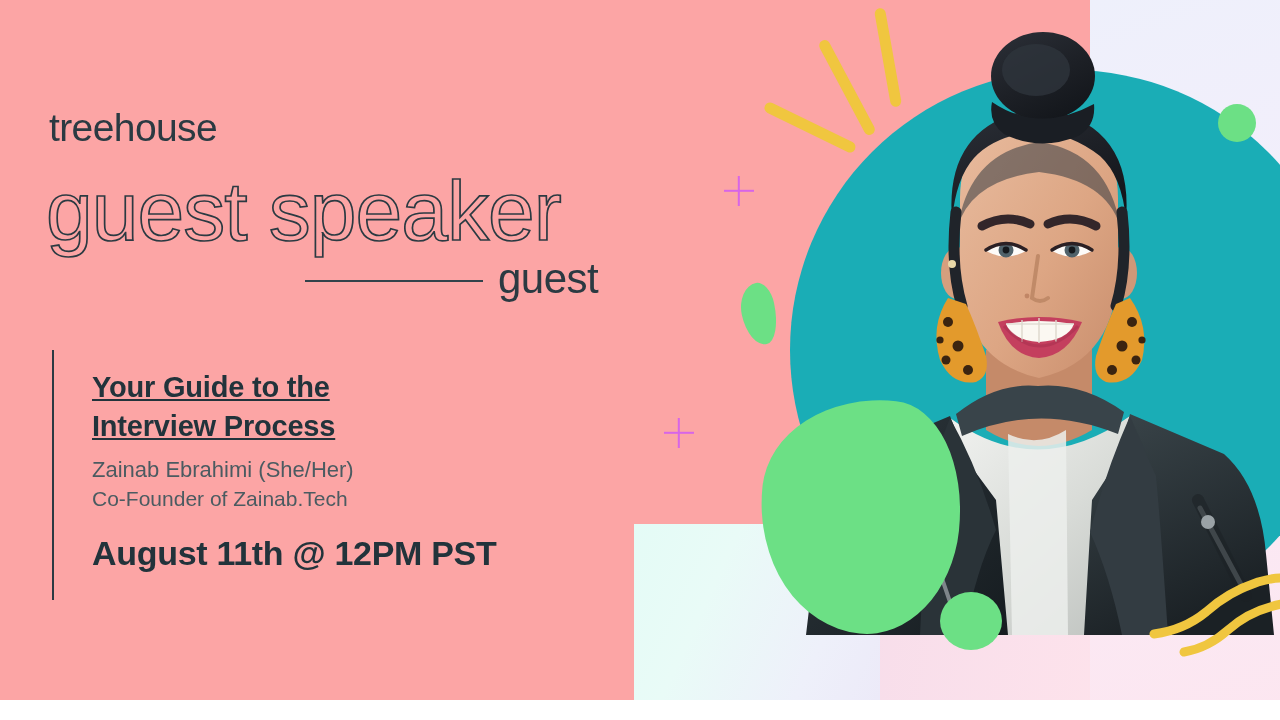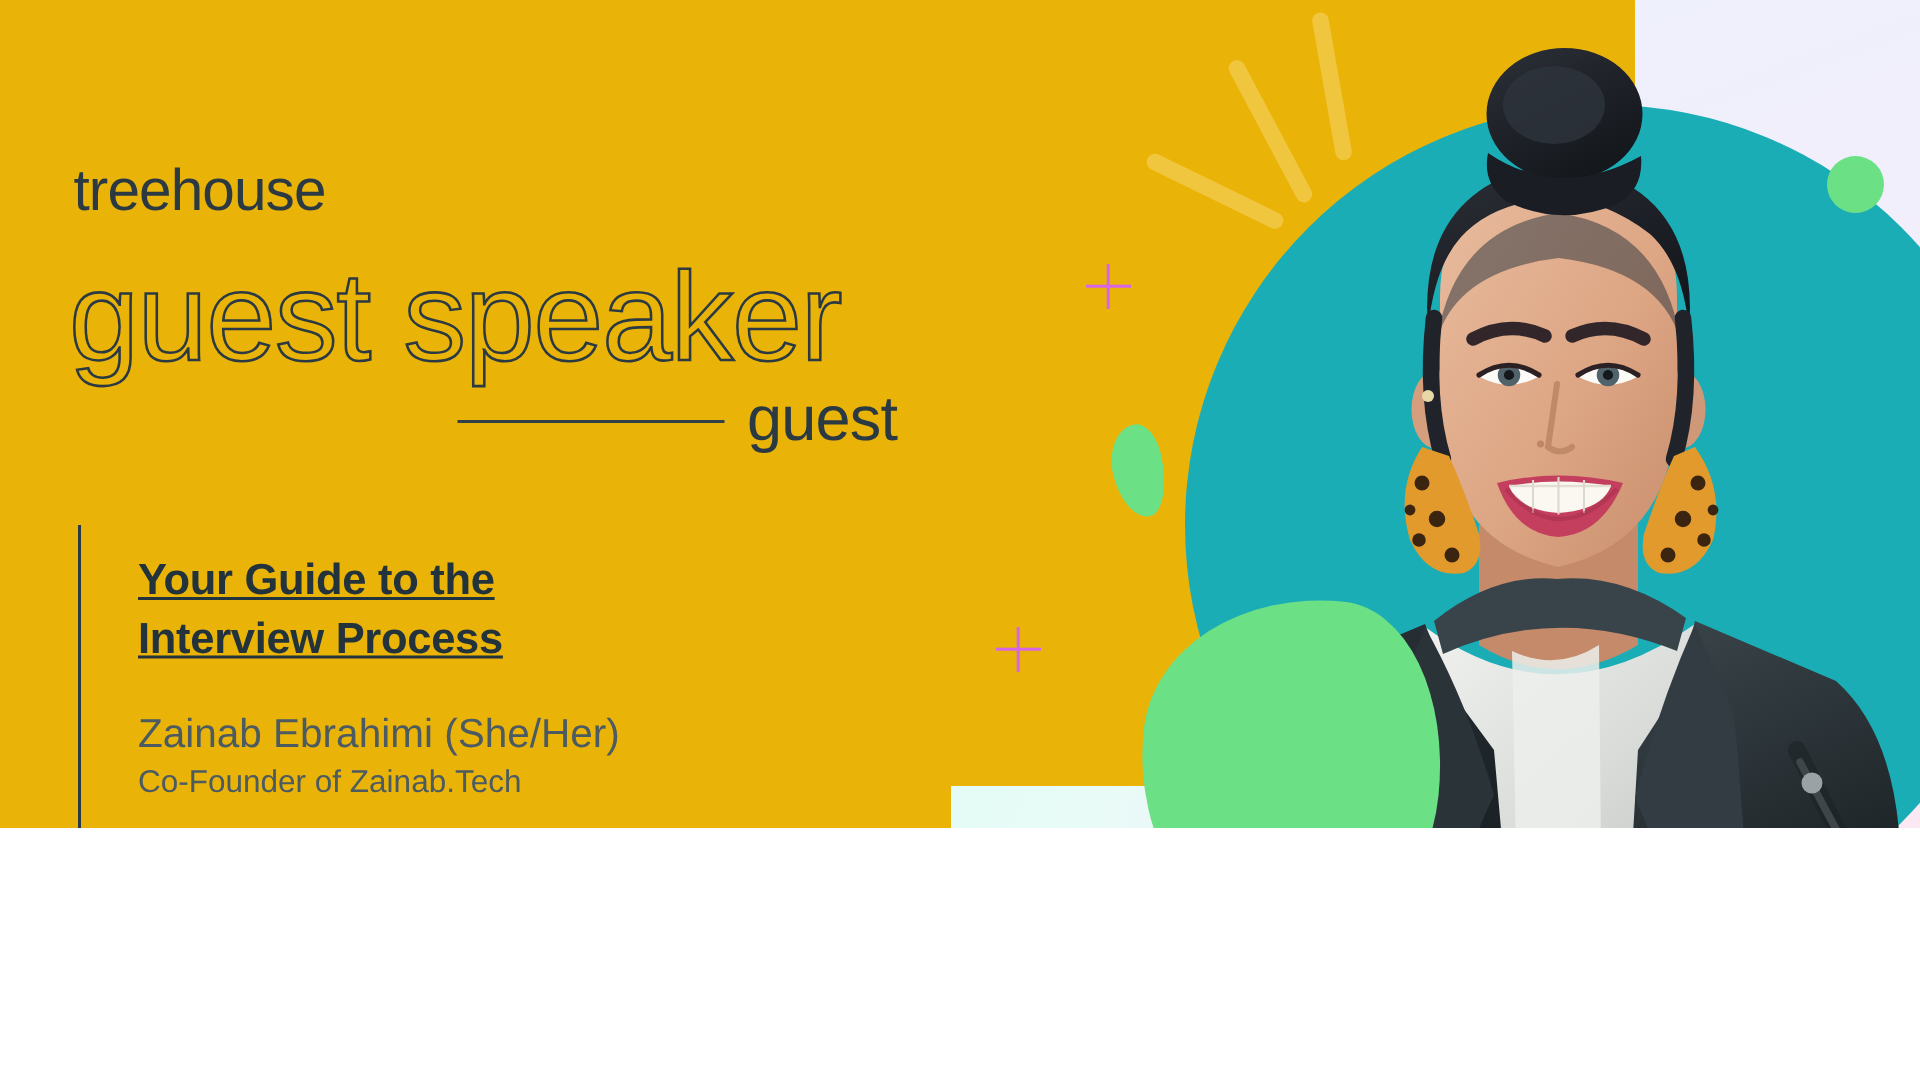--- a/index.html
+++ b/index.html
@@ -3,21 +3,21 @@
 <meta charset="utf-8">
 <title>Treehouse Guest Speaker Series</title>
 <style>
   * { margin:0; padding:0; box-sizing:border-box; }
   html,body { width:1280px; height:720px; overflow:hidden; }
   body {
     font-family:"Liberation Sans", sans-serif;
     background:#ffffff;
     position:relative;
   }
-  .stage { position:relative; width:1280px; height:552px; background:#eab308; overflow:hidden; }
+  .stage { position:relative; width:1280px; height:700px; background:#fca5a5; overflow:hidden; }
 
   
   .panel-right {
     position:absolute; left:1090px; top:0; width:190px; height:720px;
     background:linear-gradient(160deg,#eef0fb 0%, #f3eefb 38%, #fbe9f4 72%, #fce6f0 100%);
   }
   .panel-bottomleft {
     position:absolute; left:634px; top:524px; width:246px; height:196px;
     background:linear-gradient(115deg,#e4fbf6 0%, #e9fbf7 32%, #eef0fa 72%, #ece9f8 100%);
   }
@@ -105,21 +105,21 @@
   .vrule {
     position:absolute; left:52px; top:350px; width:1.6px; height:250px;
     background:#2b3a42;
   }
   .block { position:absolute; left:92px; top:368px; width:520px; }
   .talk-title {
     font-size:29px; font-weight:600; color:#22333b; line-height:1.33;
     letter-spacing:-0.2px; white-space:pre-line;text-decoration:underline;
   }
   .speaker {
-    margin-top:26px; font-size:27px; font-weight:400; color:#4b5b61; line-height:1.38;
+    margin-top:10px; font-size:22px; font-weight:400; color:#4b5b61; line-height:1.38;
   }
   .speaker-role { font-size:21px; font-weight:400; color:#4b5b61; line-height:1.38; }
   .datetime {
     margin-top:20px; font-size:34px; font-weight:700; color:#22333b;
     letter-spacing:-0.3px;
   }
 </style>
 </head>
 <body>
 
@@ -284,15 +284,16 @@
 
   <div class="series">guest</div>
 
   <div class="vrule"></div>
 
   <div class="block">
     <div class="talk-title">Your Guide to the
 Interview Process</div>
     <div class="speaker">Zainab Ebrahimi (She/Her)</div>
     <div class="speaker-role">Co-Founder of Zainab.Tech</div>
+    <div class="datetime">August 11th @ 12PM PST</div>
   </div>
 
 </div>
 
 </body></html>

